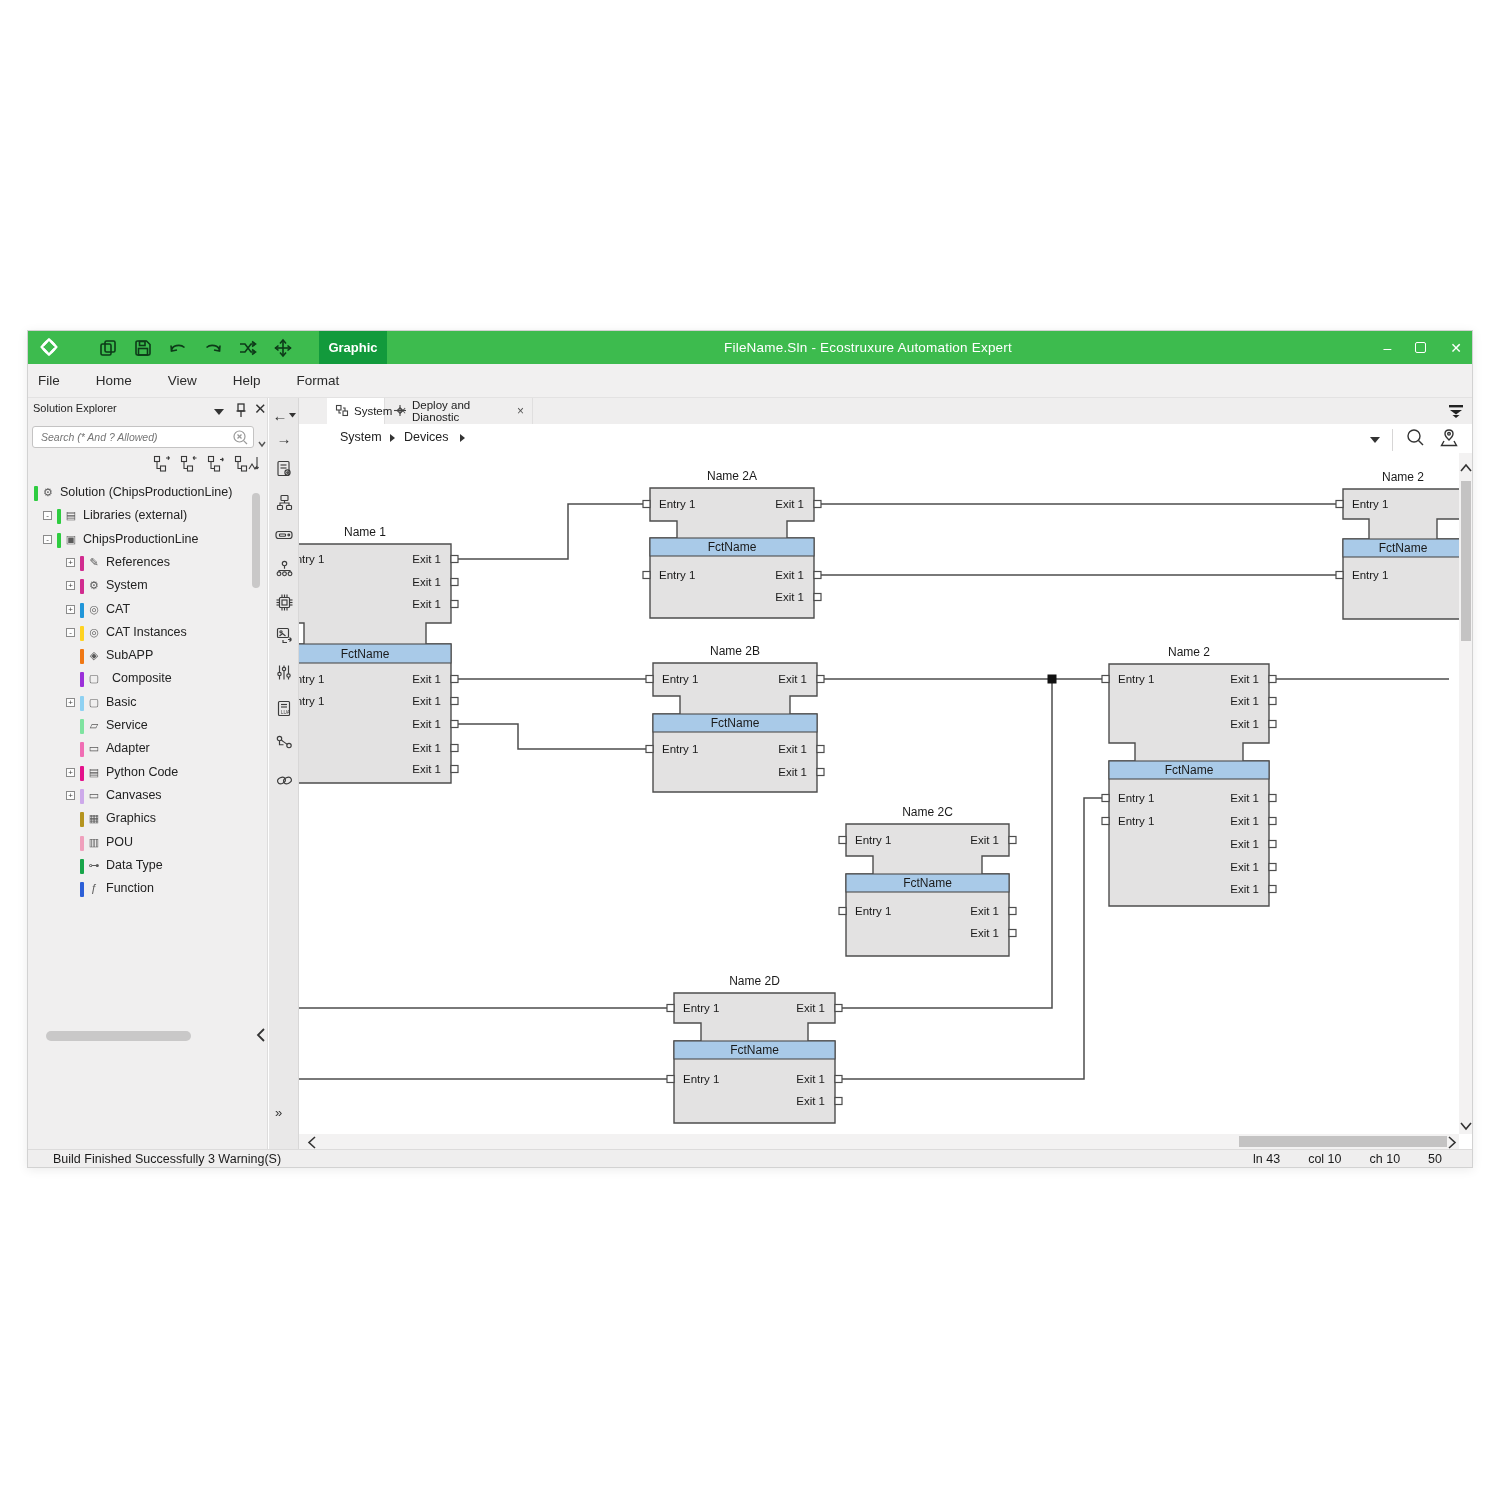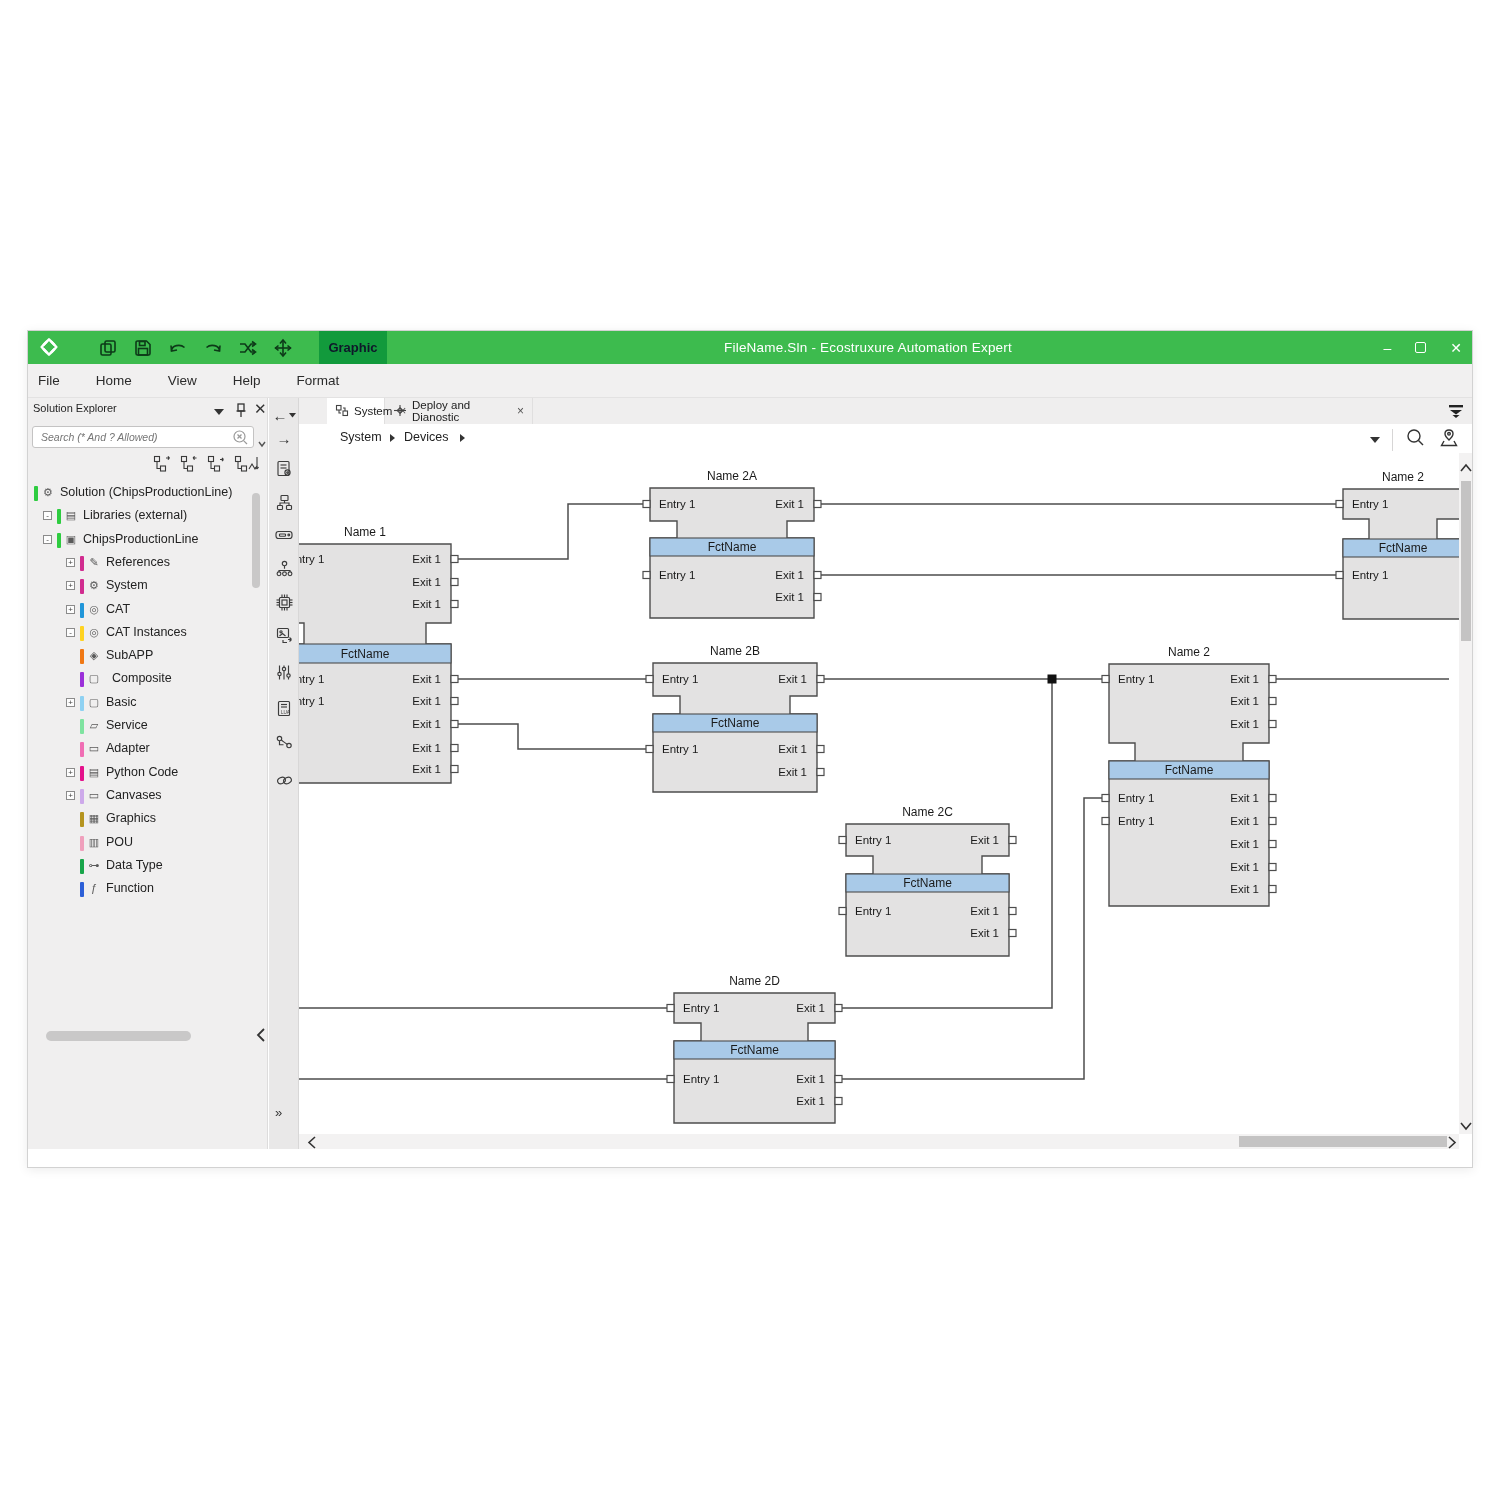--- a/index.html
+++ b/index.html
@@ -10,21 +10,21 @@
   .window{position:absolute;left:27px;top:330px;width:1446px;height:838px;background:#fff;
           border:1px solid #d2d2d2;box-shadow:0 2px 10px rgba(0,0,0,.08);overflow:hidden;}
 
   
   .titlebar{position:absolute;left:0;top:0;width:100%;height:33px;background:#3dbb4e;}
   .titlebar .logo{position:absolute;left:9px;top:5px;width:24px;height:23px;}
   .tb-icons{position:absolute;left:68px;top:4px;height:26px;display:flex;gap:11px;align-items:center;}
   .tb-icon{width:24px;height:24px;display:flex;align-items:center;justify-content:center;cursor:pointer;}
   .tb-icon svg{stroke:#0d3a18;fill:none;stroke-width:1.6;}
   .graphic-tab{position:absolute;left:291px;top:0;width:68px;height:33px;background:#129a3c;
-               color:#0f172a;font-size:13px;font-weight:bold;display:flex;align-items:center;justify-content:center;}
+               color:#ffffff;font-size:13px;font-weight:bold;display:flex;align-items:center;justify-content:center;}
   .win-title{position:absolute;left:560px;top:0;width:560px;height:33px;color:#fff;font-size:13.5px;
              font-weight:normal;display:flex;align-items:center;justify-content:center;letter-spacing:.2px;}
   .win-ctrls{position:absolute;right:10px;top:0;height:33px;display:flex;gap:24px;align-items:center;color:#fff;}
   .win-ctrls span{cursor:pointer;font-size:14px;line-height:1;}
   .maxbox{width:11px;height:11px;border:1.6px solid #fff;border-radius:2px;display:inline-block;}
 
   
   .menubar{position:absolute;left:0;top:33px;width:100%;height:34px;background:#f1f0f0;
            display:flex;align-items:center;gap:0;border-bottom:1px solid #e3e2e2;}
   .menu-item{font-size:13.5px;color:#2b2b2b;padding:0 0;margin-right:36px;cursor:pointer;}
@@ -682,13 +682,22 @@
         <div class="hthumb" style="left:940px;width:208px"></div>
         <span class="hs-arrow" style="left:1148px">
           <svg width="10" height="13" viewBox="0 0 10 13">
               <path d="M2,1 L8,6.5 L2,12"></path>
             </svg>
         </span>
       </div>
     </div>
   </div>
 
+  <div class="statusbar">
+    <span class="status-left">Build Finished Successfully 3 Warning(S)</span>
+    <div class="status-right">
+      <span>ln 43</span>
+      <span>col 10</span>
+      <span>ch 10</span>
+      <span>50</span>
+    </div>
+  </div>
 </div>
 
 </body></html>

